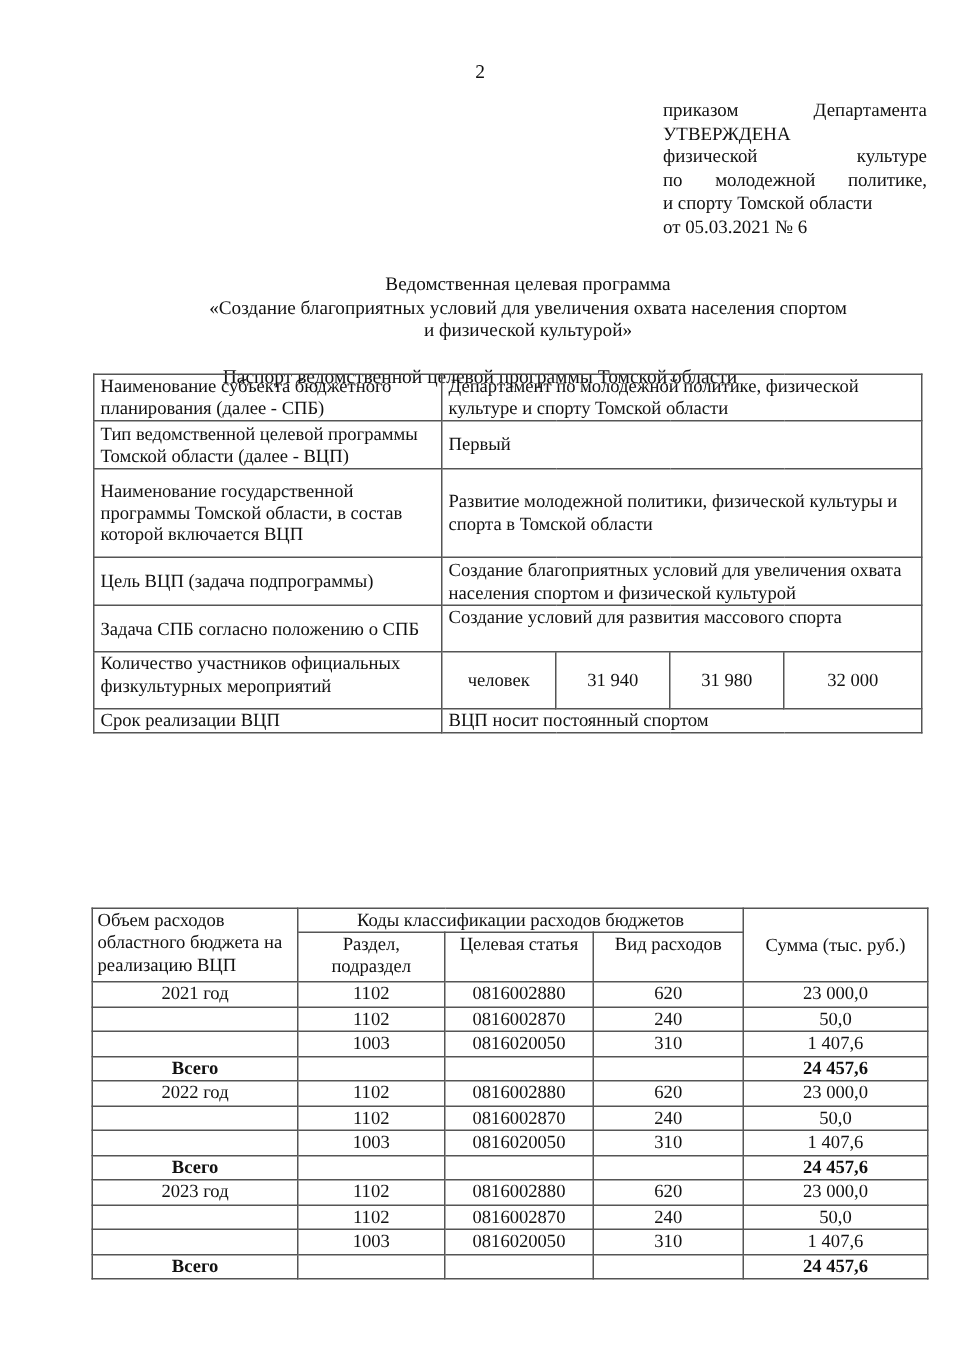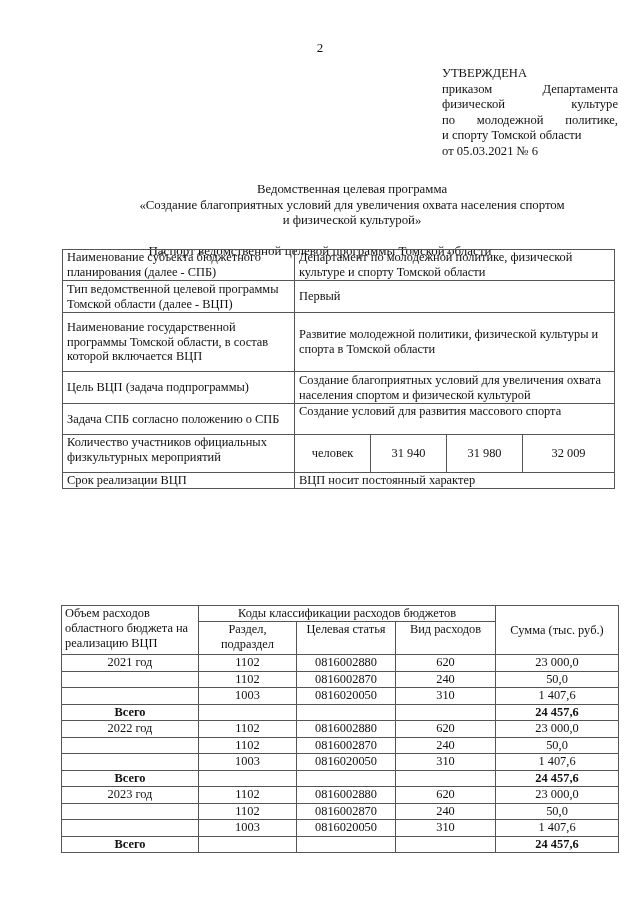--- a/index.html
+++ b/index.html
@@ -24,22 +24,22 @@
   #t2 td.l { text-align:left;margin-left:22px; }
   #t2 .b { font-weight:bold; }
   #t2 tr.r td { height:15.5px; }
 </style>
 </head>
 <body>
 
 <div class="abs page-num">2</div>
 
 <div class="abs approval">
+  <span class="line just">приказом Департамента</span>
   <span class="line">УТВЕРЖДЕНА</span>
-  <span class="line just">приказом Департамента</span>
   <span class="line just">физической культуре</span>
   <span class="line just">по молодежной политике,</span>
   <span class="line">и спорту Томской области</span>
   <span class="line">от 05.03.2021 № 6</span>
 </div>
 
 <div class="abs title-block">
   <div>Ведомственная целевая программа</div>
   <div>«Создание благоприятных условий для увеличения охвата населения спортом</div>
   <div>и физической культурой»</div>
@@ -74,25 +74,25 @@
   </tr>
   <tr style="height:31px">
     <td class="lbl">Задача СПБ согласно положению о СПБ</td>
     <td class="val" colspan="4" style="vertical-align:top">Создание условий для развития массового спорта</td>
   </tr>
   <tr style="height:38px">
     <td class="lbl" style="vertical-align:top">Количество участников официальных физкультурных мероприятий</td>
     <td class="c">человек</td>
     <td class="c">31 940</td>
     <td class="c">31 980</td>
-    <td class="c">32 009</td>
+    <td class="c">32 000</td>
   </tr>
   <tr style="height:16px">
     <td class="lbl">Срок реализации ВЦП</td>
-    <td class="val" colspan="4">ВЦП носит постоянный характер</td>
+    <td class="val" colspan="4">ВЦП носит постоянный спортом</td>
   </tr>
 </tbody>
   </table>
 
 <table id="t2">
   <colgroup>
     <col style="width:137px">
       <col style="width:98px">
       <col style="width:99px">
       <col style="width:100px">

